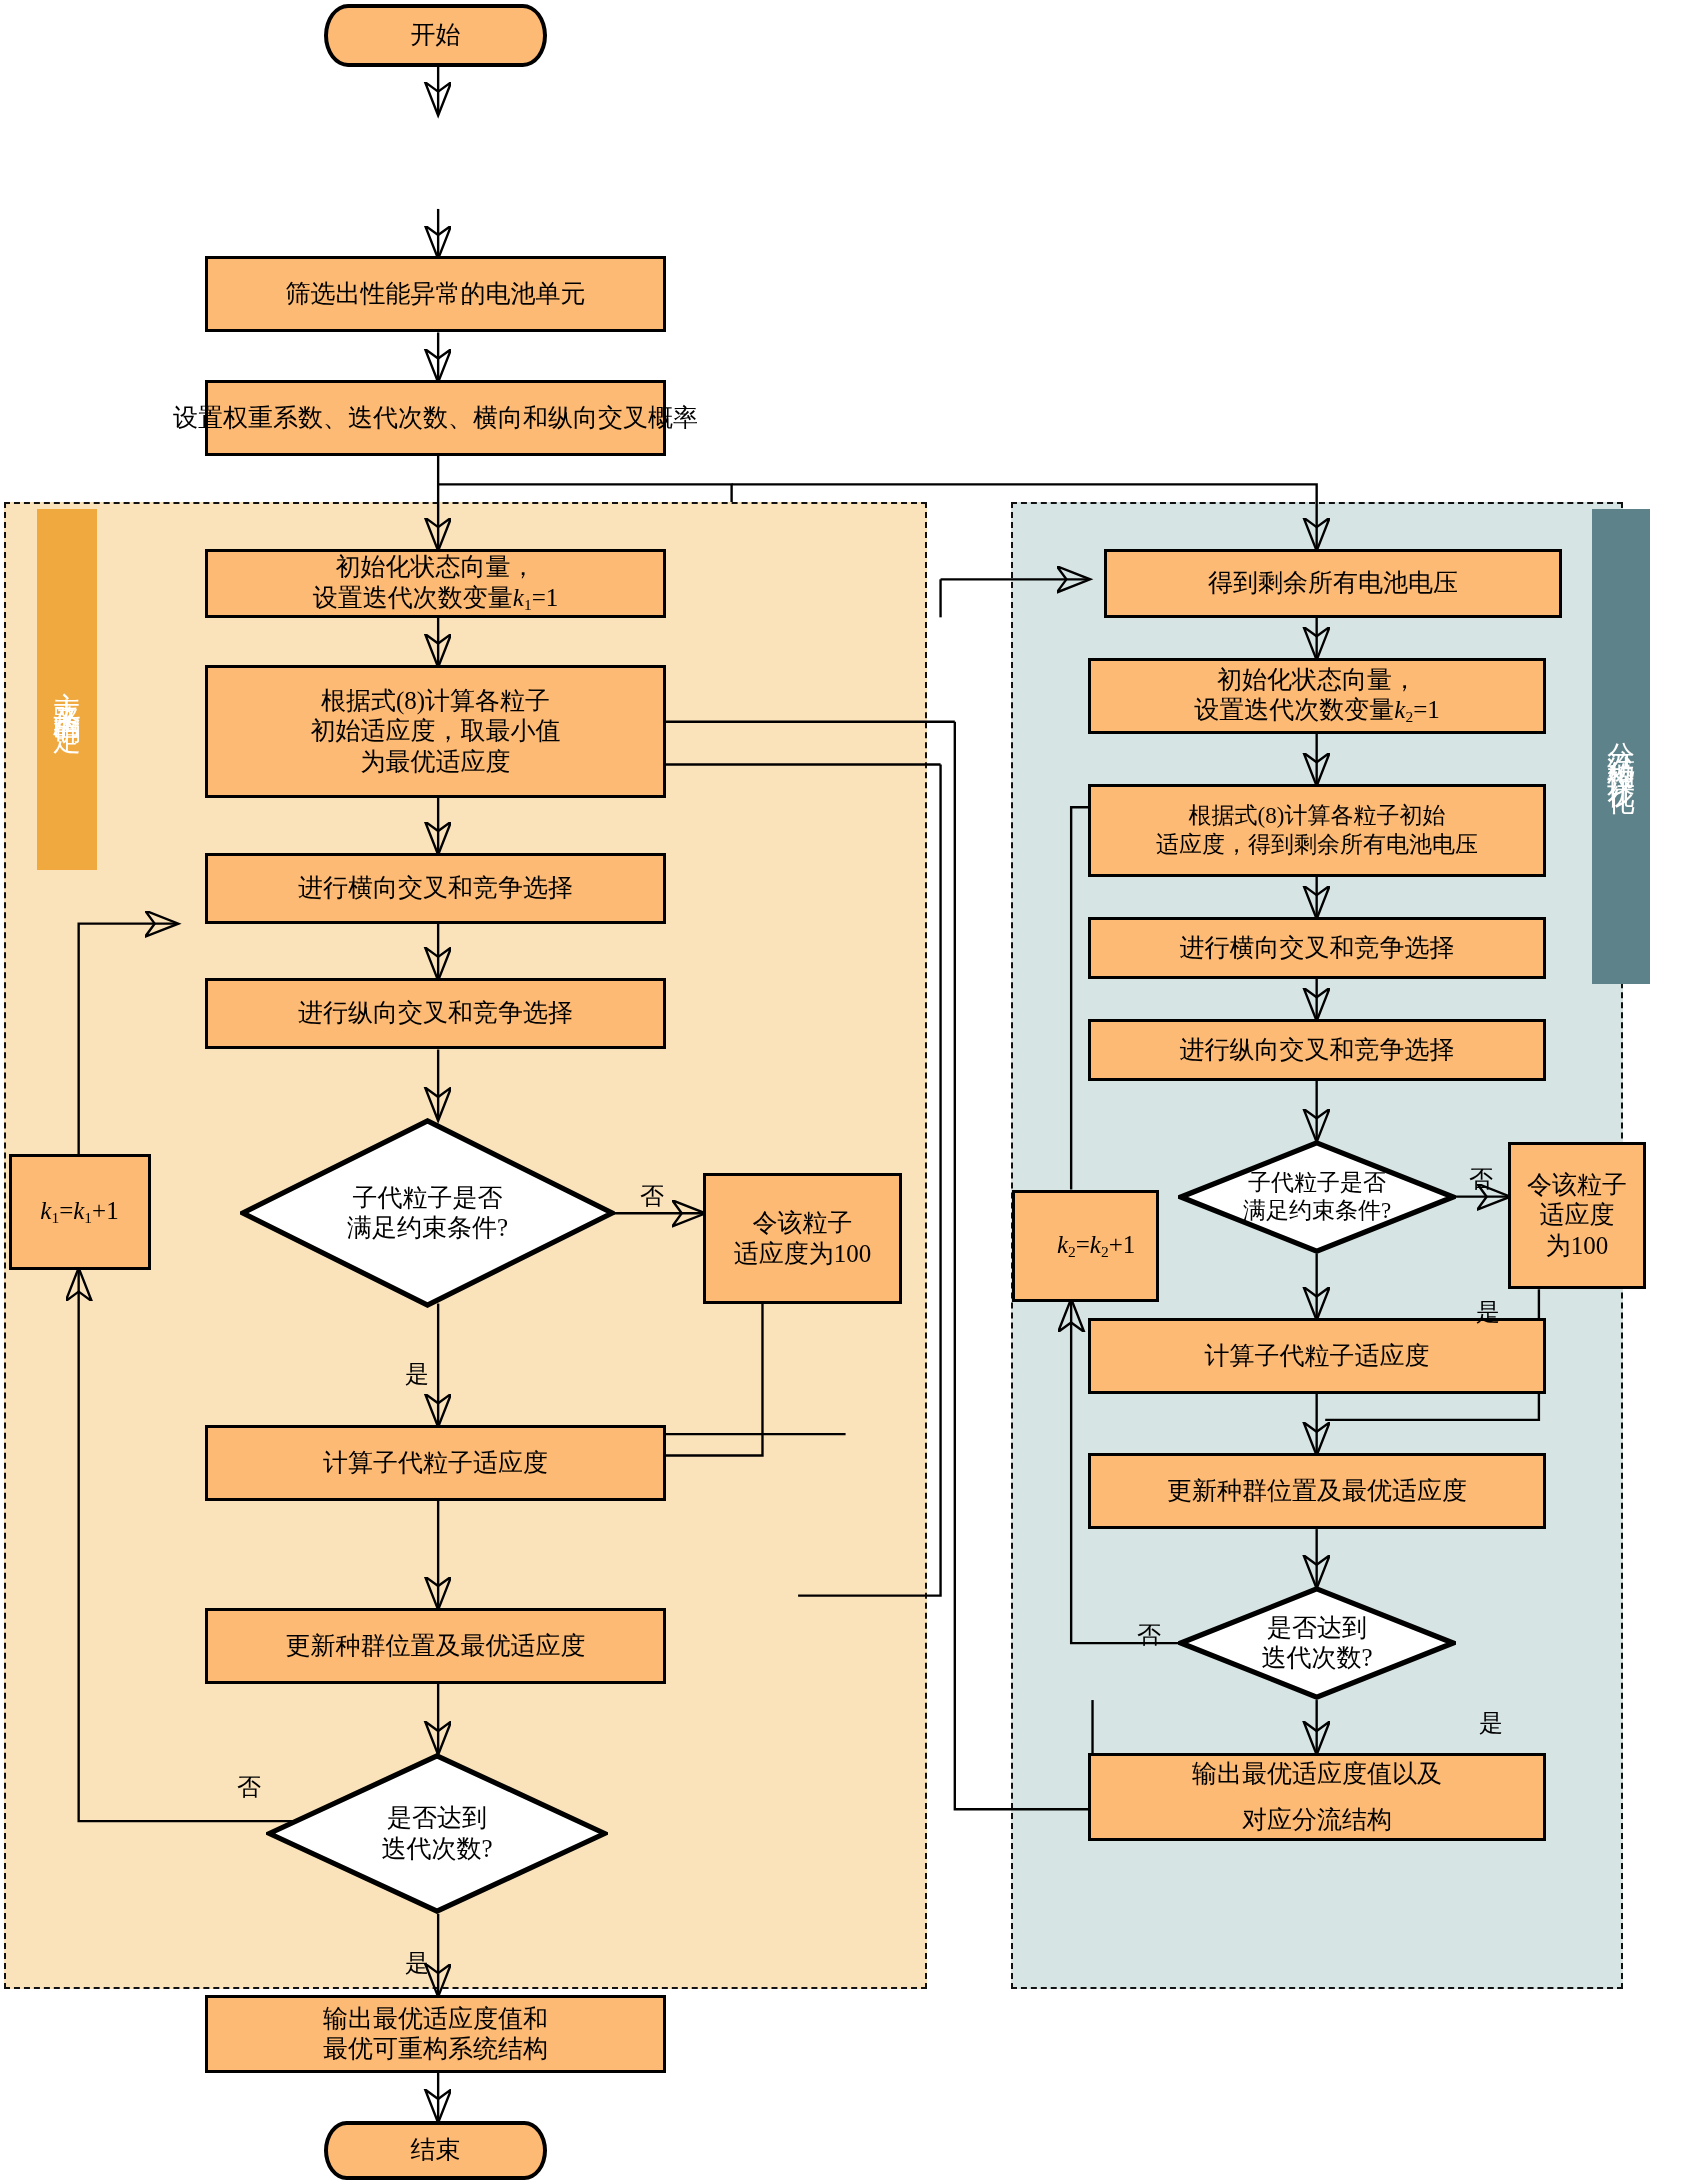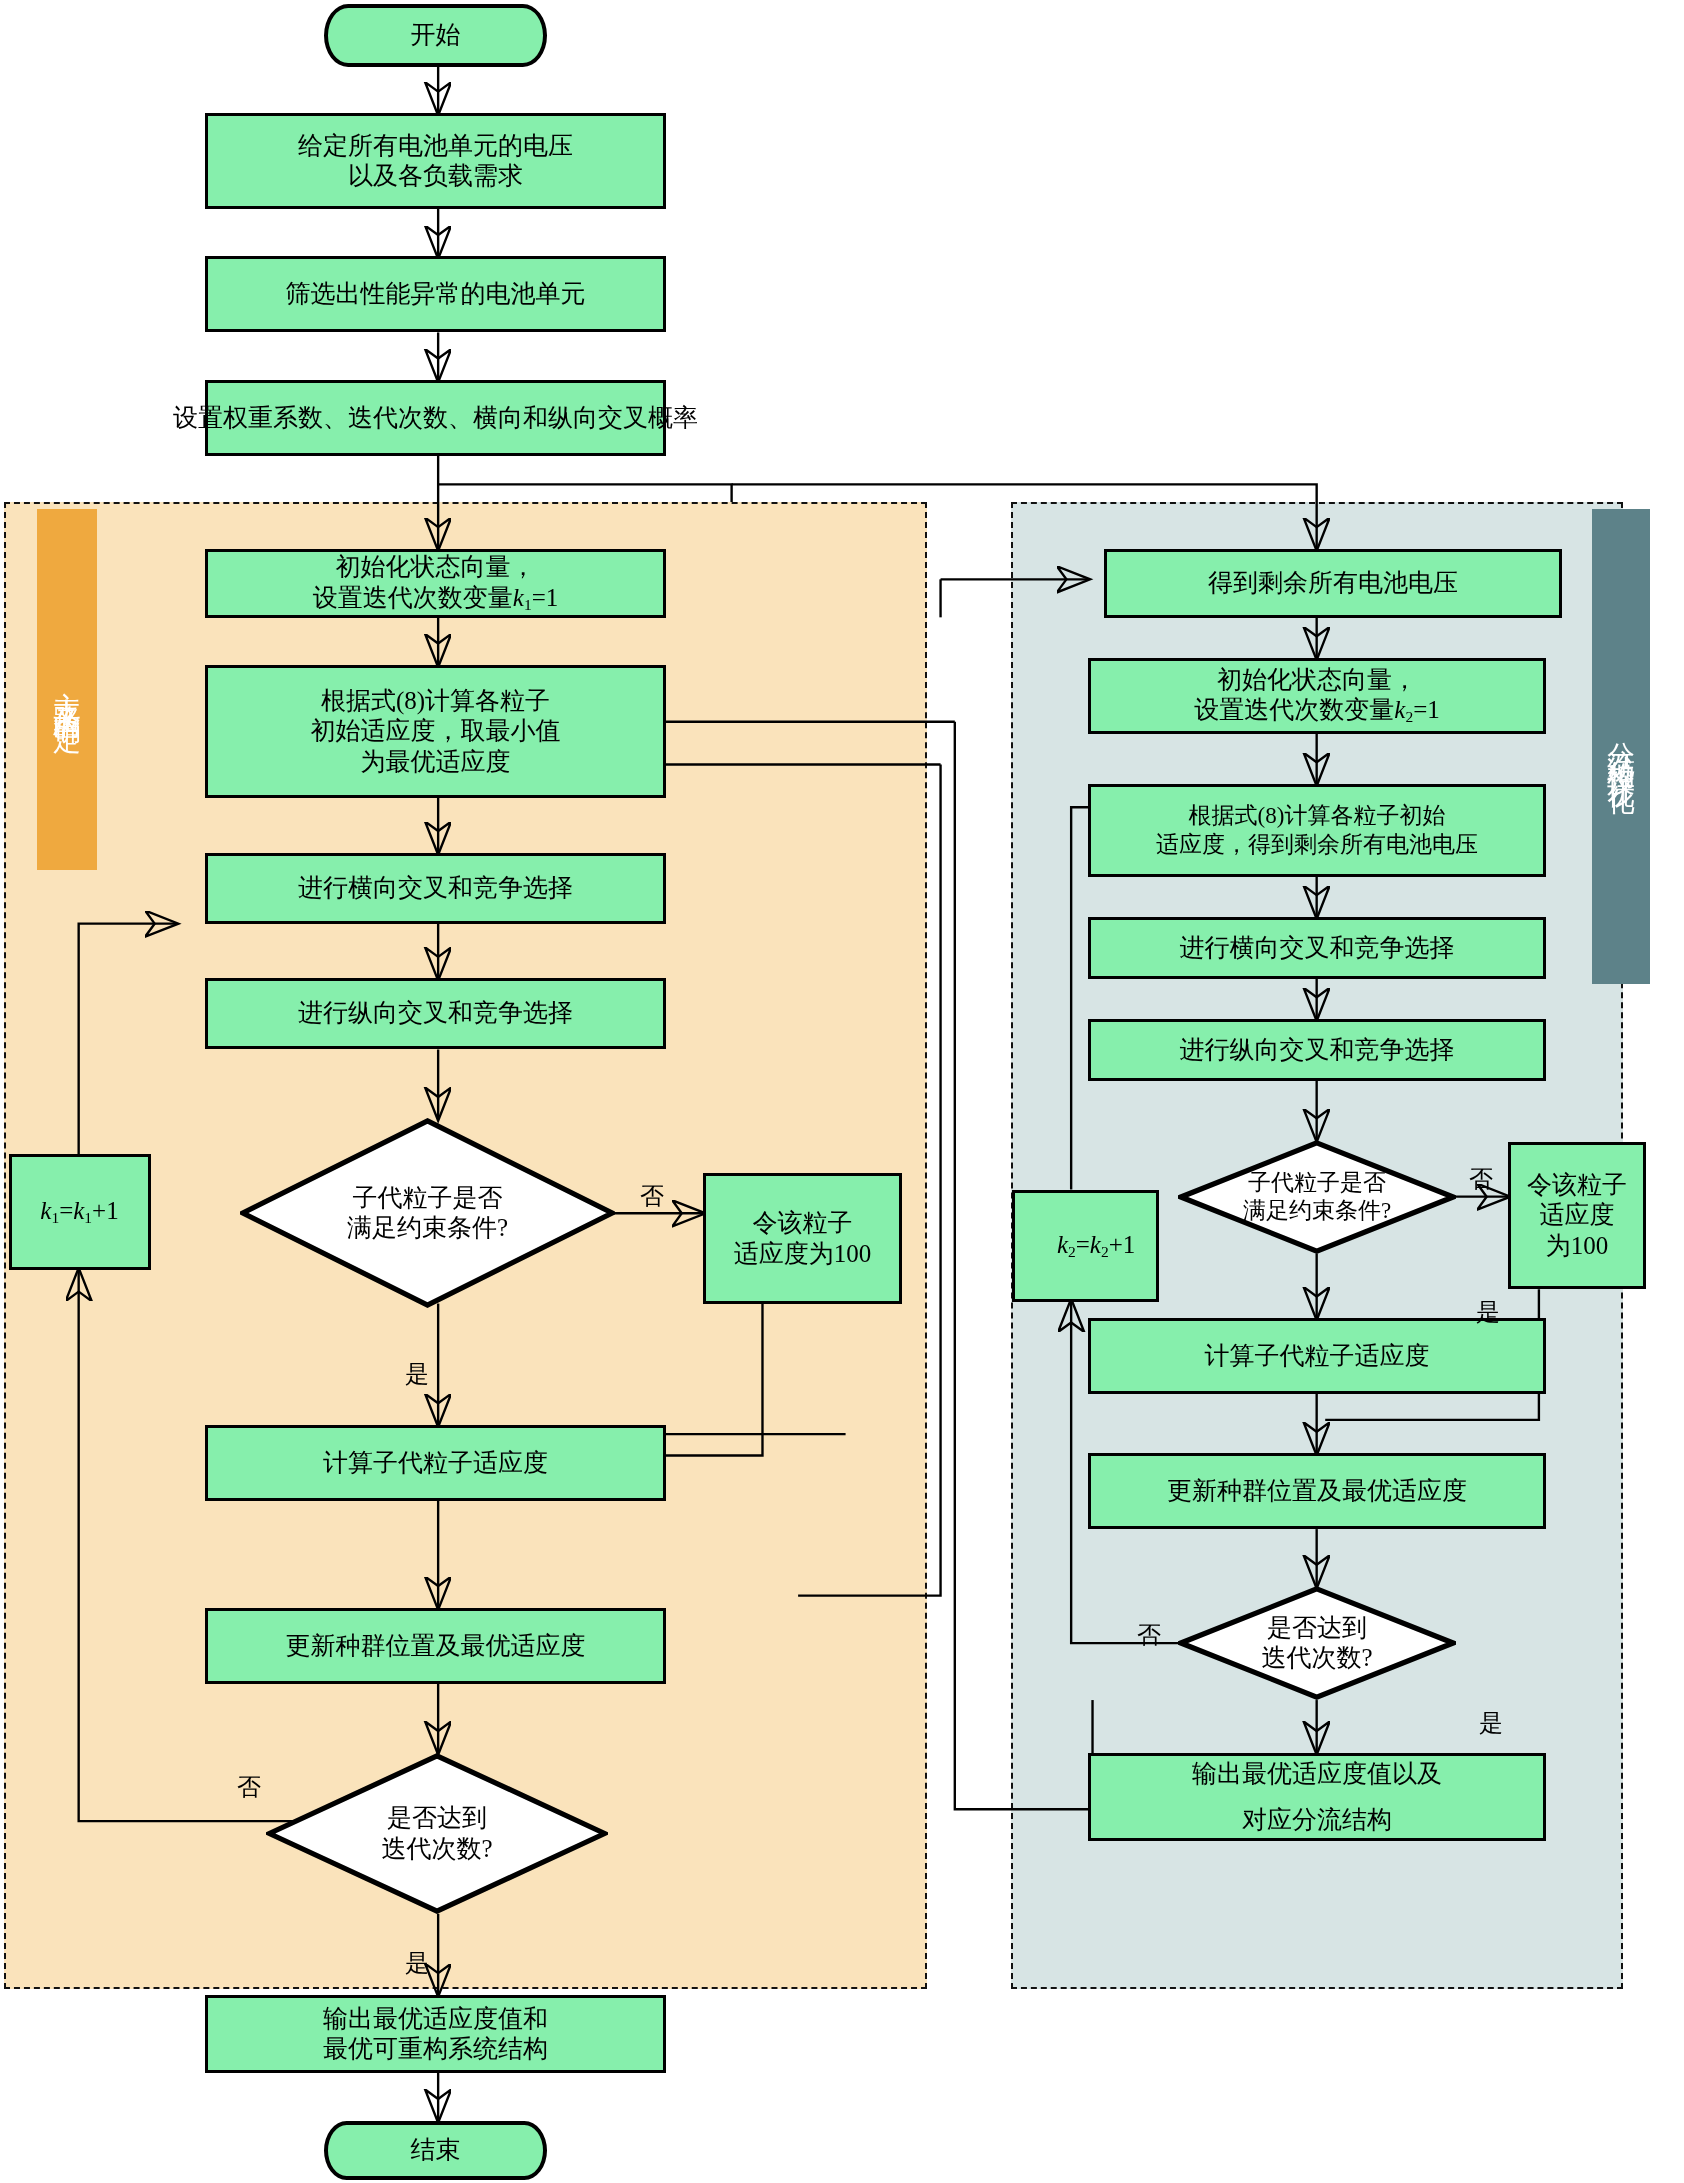--- a/index.html
+++ b/index.html
@@ -11,21 +11,21 @@
   .panel-main{background:#fae3bb;}
   .panel-branch{background:#d7e4e4;}
 
   .sidebar{position:absolute;box-sizing:border-box;display:flex;align-items:center;justify-content:center;}
   .sidebar span{writing-mode:vertical-rl;text-orientation:upright;color:#fff;font-size:27.5px;letter-spacing:6.6px;
                 font-family:"Liberation Serif","DejaVu Serif",serif;}
   .sidebar-main{background:#efa93f;}
   .sidebar-branch{background:#5d8289;}
 
   
-  .node{position:absolute;box-sizing:border-box;background:#86efac;border:3.3px solid #000;
+  .node{position:absolute;box-sizing:border-box;background:#fdba74;border:3.3px solid #000;
         display:flex;align-items:center;justify-content:center;text-align:center;
         font-size:25px;line-height:1.22;color:#000;padding:1.9px 2.8px;
         font-family:"Liberation Serif","DejaVu Serif",serif;}
   .node.term{border-radius:33px/43px;border-width:4.3px;}
   .node .ln{display:block;white-space:nowrap;}
   .node .eq{font-style:italic;}
   .node sub{font-size:0.62em;font-style:normal;vertical-align:-0.28em;}
 
   .diamond{position:absolute;}
   .diamond svg{position:absolute;inset:0;}
@@ -124,24 +124,20 @@
       <path d="M2300,3810 L2300,3810"></path>
 
       <path d="M2430,3810 L2300,3810"></path>
     </g>
   </svg>
 
   <div class="node term" style="left:324px;top:3.8px;width:223px;height:63px;">
     <span class="ln">开始</span>
   </div>
 
-  <div class="node" style="left:205px;top:113px;width:461px;height:96px;flex-direction:column;">
-    <span class="ln">给定所有电池单元的电压</span>
-    <span class="ln">以及各负载需求</span>
-  </div>
 
   <div class="node" style="left:205px;top:256px;width:461px;height:76px;">
     <span class="ln">筛选出性能异常的电池单元</span>
   </div>
 
   <div class="node" style="left:205px;top:380px;width:461px;height:76px;flex-direction:row;">
     <span class="ln">设置权重系数、迭代次数、</span>
     <span class="ln">横向和纵向交叉概率</span>
   </div>
 

